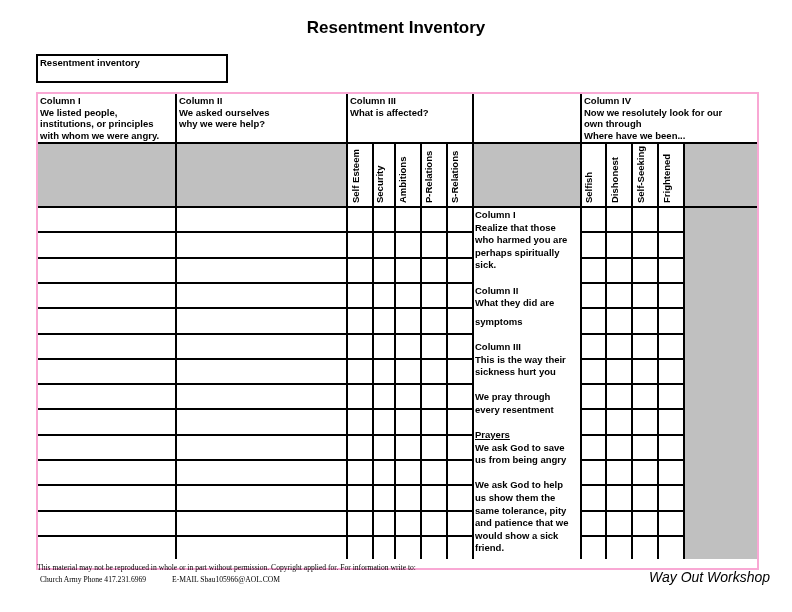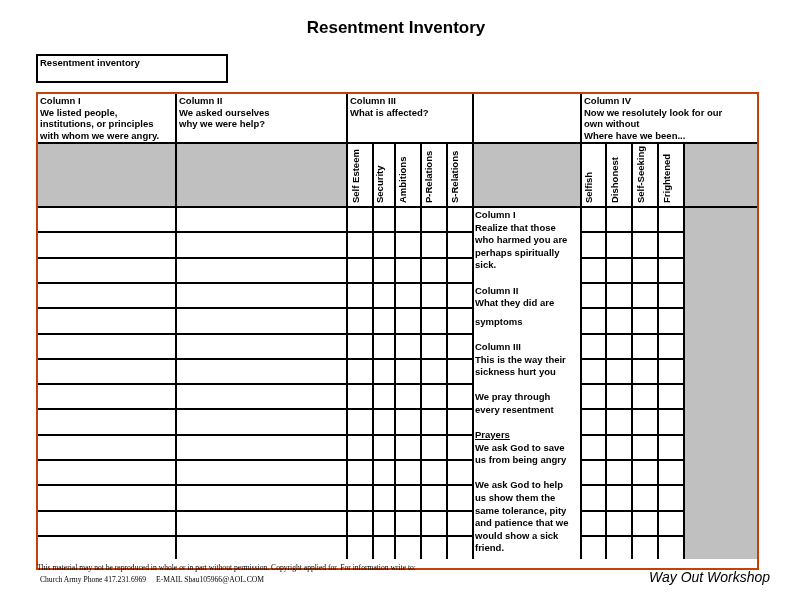--- a/index.html
+++ b/index.html
@@ -1,34 +1,34 @@
 <!DOCTYPE html>
 <html><head>
 <meta charset="utf-8">
 <style>
   html, body { margin: 0; padding: 0; background: #ffffff; }
   body { width: 792px; height: 612px; position: relative; overflow: hidden; font-family: "Liberation Sans", sans-serif; color: #000; }
   .title { position: absolute; left: 0; width: 792px; top: 18px; text-align: center; font-weight: bold; font-size: 17px; }
   .ref-box { position: absolute; left: 36px; top: 54px; width: 184px; height: 23px; border: 2px solid #000; padding: 1px 2px; box-sizing: content-box; font-weight: bold; font-size: 9.5px; line-height: 11.5px; }
   .ref-box div { white-space: nowrap; }
 
-  .sheet { position: absolute; left: 36px; top: 92px; width: 723px; height: 478px; border: 2px solid #c2410c; box-sizing: border-box; }
+  .sheet { position: absolute; left: 36px; top: 92px; width: 723px; height: 478px; border: 2px solid #f9a8d4; box-sizing: border-box; }
   .cell { position: absolute; box-sizing: border-box; }
   .vl { position: absolute; background: #000; width: 2px; }
   .hl { position: absolute; background: #000; height: 2px; }
   .hdr { position: absolute; font-weight: bold; font-size: 9.5px; line-height: 11.6px; padding: 1px 2px; white-space: nowrap; }
   .gray { position: absolute; background: #c0c0c0; }
   .vlabel { position: absolute; font-weight: bold; font-size: 9.5px; white-space: nowrap; transform: rotate(-90deg); transform-origin: left bottom; }
   .notes { position: absolute; font-weight: bold; font-size: 9.5px; line-height: 12.6px; white-space: nowrap; }
   .notes .gap { height: 12.6px; }
   .notes u { text-decoration: underline; margin-top: 22px; }
 
   .footer1 { position: absolute; left: 37px; top: 563px; font-family: "Liberation Serif", serif; font-size: 7.6px; white-space: nowrap; }
   .footer2 { position: absolute; left: 40px; top: 575px; font-family: "Liberation Serif", serif; font-size: 7.6px; white-space: nowrap; }
-  .footer2 .email { margin-left: 8px; }
+  .footer2 .email { margin-left: 24px; }
   .workshop { position: absolute; left: 649px; top: 569px; font-style: italic; font-size: 14px; white-space: nowrap; }
 </style>
 </head>
 <body>
 
 <div class="title">Resentment Inventory</div>
 
 <div class="ref-box">
   <div>Resentment inventory</div>
 </div>
@@ -51,21 +51,21 @@
     <div>We asked ourselves</div>
     <div>why we were help?</div>
   </div>
   <div class="hdr" style="left:310px;top:0;">
     <div>Column III</div>
     <div>What is affected?</div>
   </div>
   <div class="hdr" style="left:544px;top:0;">
     <div>Column IV</div>
     <div>Now we resolutely look for our</div>
-    <div>own without</div>
+    <div>own through</div>
     <div>Where have we been...</div>
   </div>
 
   <div class="vlabel" style="left:323px;top:98px;">Self Esteem</div>
   <div class="vlabel" style="left:347px;top:98px;">Security</div>
   <div class="vlabel" style="left:370px;top:98px;">Ambitions</div>
   <div class="vlabel" style="left:396px;top:98px;">P-Relations</div>
   <div class="vlabel" style="left:422px;top:98px;">S-Relations</div>
 
   <div class="vlabel" style="left:556px;top:98px;">Selfish</div>

